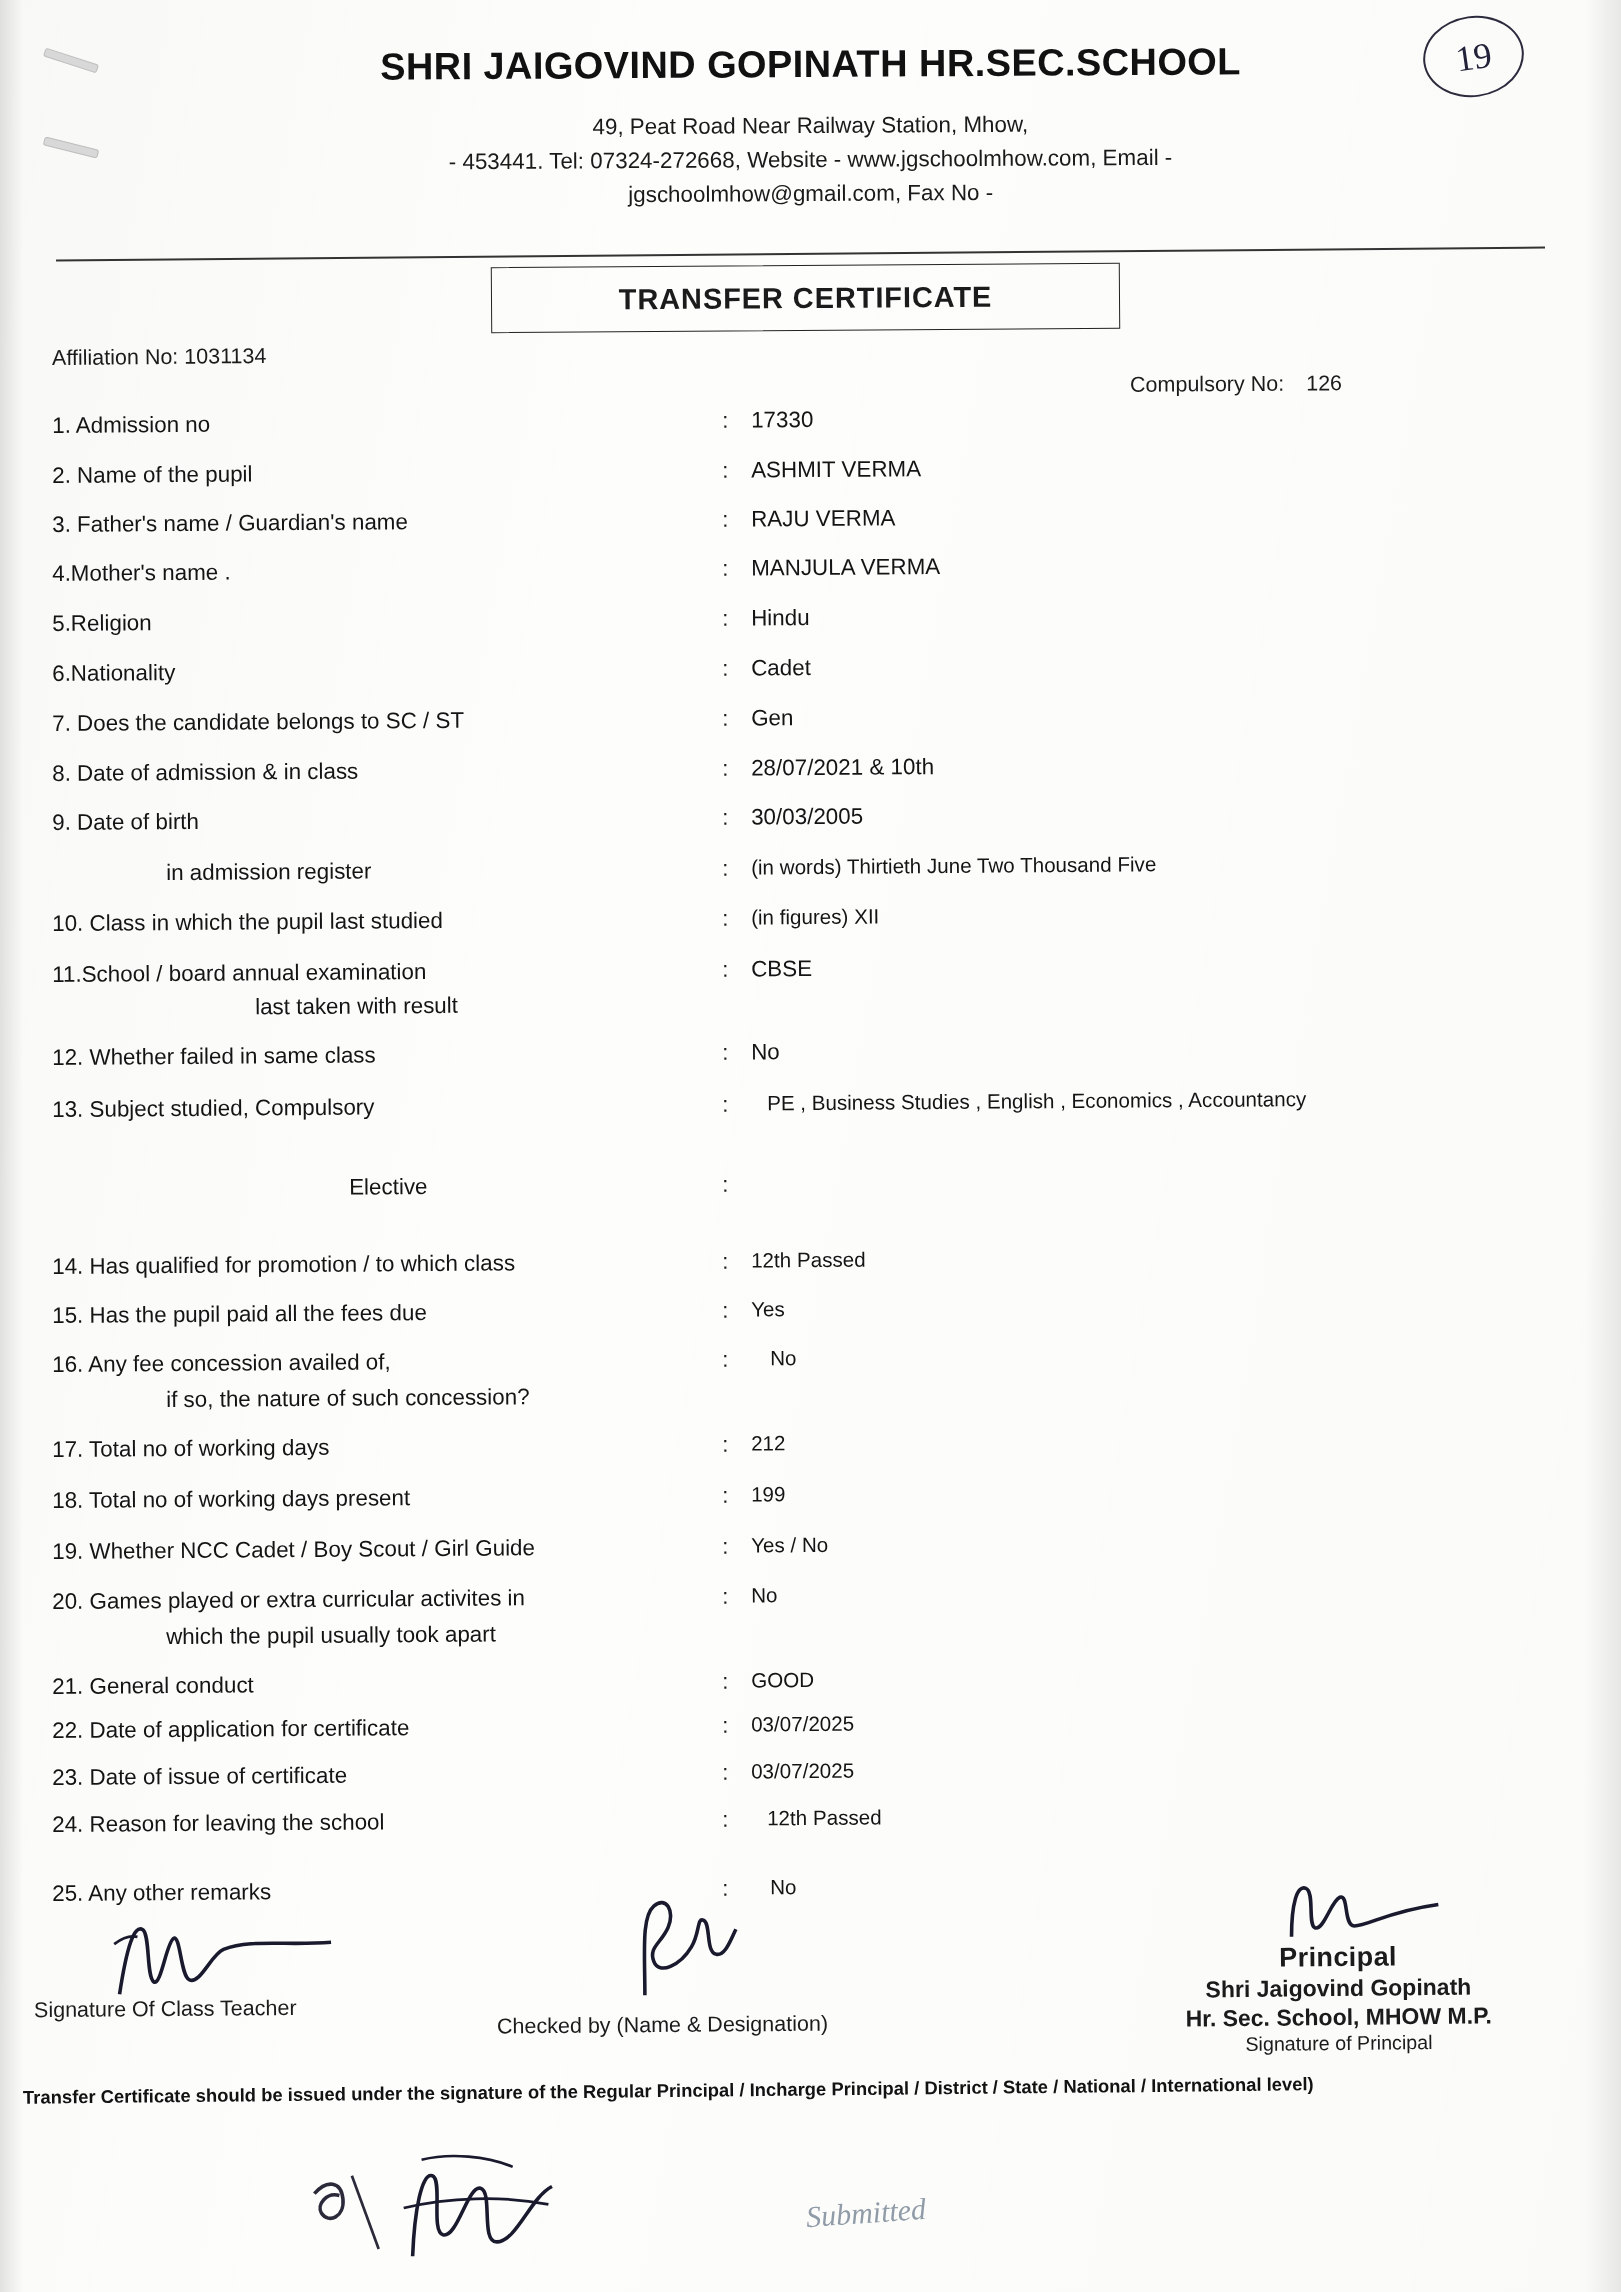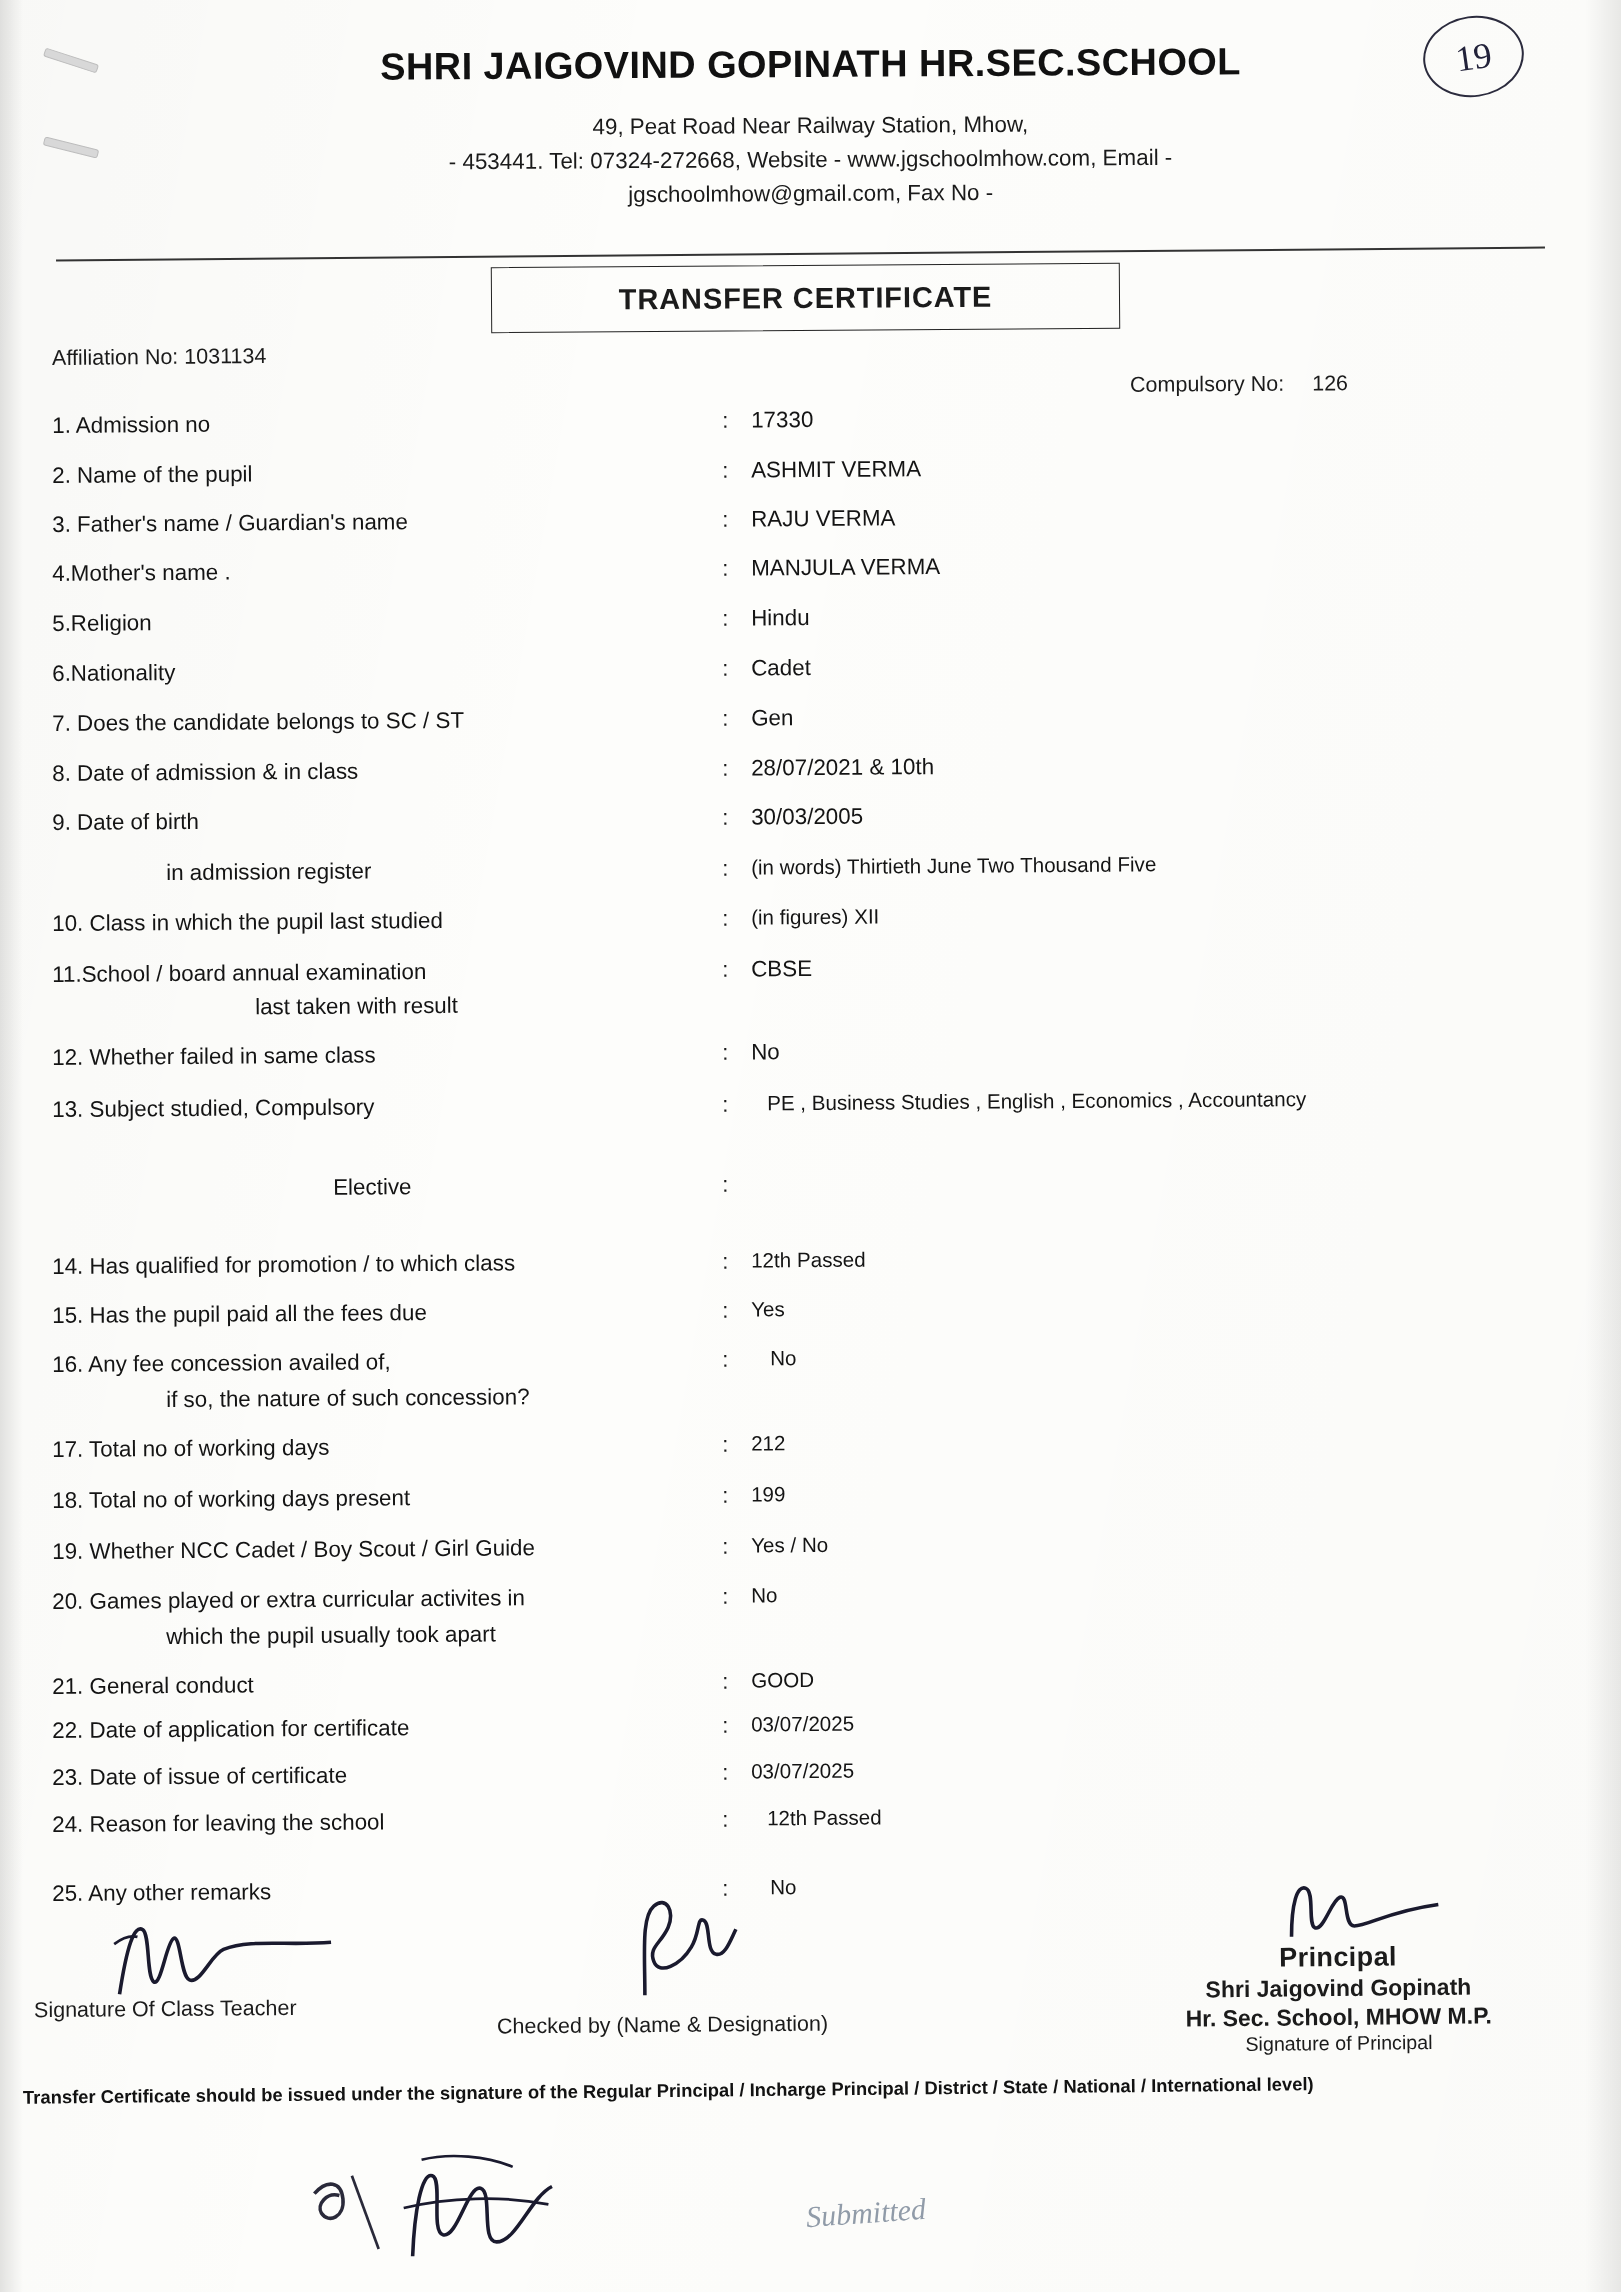--- a/index.html
+++ b/index.html
@@ -97,21 +97,21 @@
     font-size: 21.5px;
     transform: rotate(-0.6deg);
   }
   .certno {
     position: absolute;
     left: 1130px;
     top: 372px;
     font-size: 21.5px;
     transform: rotate(-0.4deg);
   }
-  .certno .num { margin-left: 28px; }
+  .certno .num { margin-left: 22px; }
 
   
   .rows {
     position: absolute;
     left: 0; top: 0; width: 100%; height: 100%;
   }
   .row {
     position: absolute;
     left: 0;
     width: 100%;
@@ -119,21 +119,21 @@
   }
   .label {
     position: absolute;
     left: 52px;
     font-size: 22.4px;
     white-space: nowrap;
     color: #141414;
   }
   .label.indent { left: 166px; }
   .label.indent2 { left: 255px; }
-  .label.indent3 { left: 333px; text-align: right; }
+  .label.indent3 { left: 349px; text-align: right; }
   .colon {
     position: absolute;
     left: 722px;
     font-size: 22.4px;
   }
   .value {
     position: absolute;
     left: 751px;
     font-size: 22.4px;
     white-space: nowrap;

